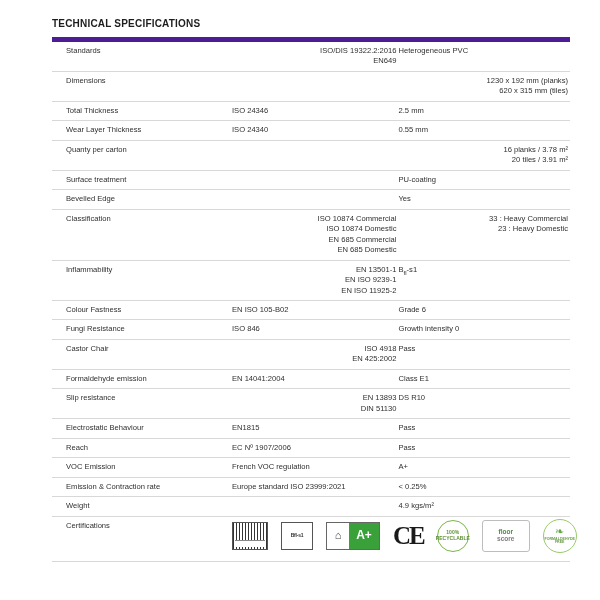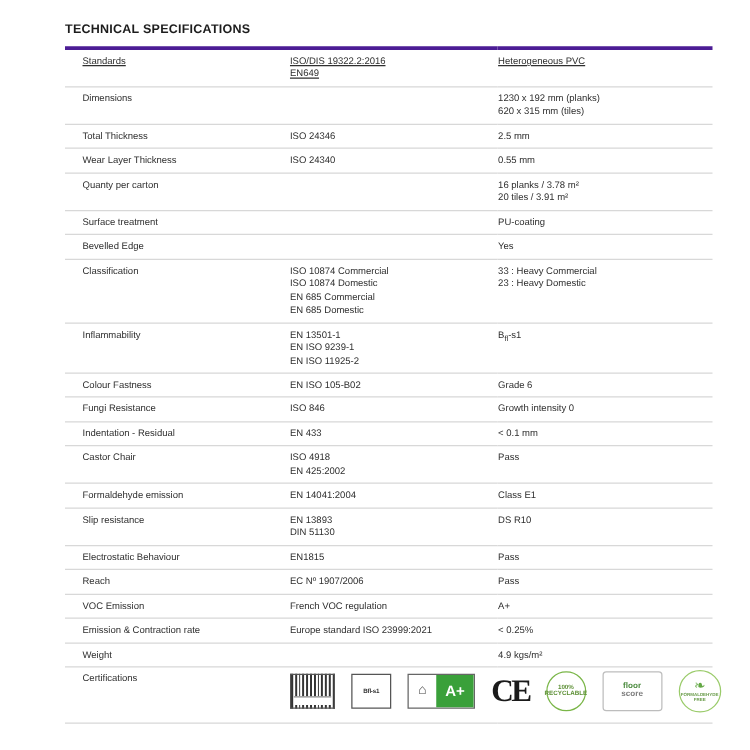--- a/index.html
+++ b/index.html
@@ -35,30 +35,29 @@
   }
   table.spec td {
     border-top: 1px solid #d8d8d8;
     padding: 4px 2px 4px 0;
     vertical-align: top;
     font-size: 7.6px;
     line-height: 1.38;
     color: #2f2f2f;
   }
   table.spec tr:first-child td {
-    border-top: 3px solid #4c1d95;
-    text-decoration: underline;
+    border-top: 5px solid #4c1d95;
   }
   table.spec tr:last-child td {
     border-bottom: 1px solid #d8d8d8;
   }
   .col-prop { width: 33%; padding-left: 14px !important; }
   .col-norm { width: 33%; }
   .col-val  { width: 34%; }
-  .cell-line { display: block; white-space: pre; }
+  .cell-line { display: block; white-space: pre; text-align: right; }
   .sub { font-size: 6px; vertical-align: sub; }
   .cert-row td {
     padding-top: 6px;
     padding-bottom: 2px;
   }
   .cert-strip {
     display: flex;
     align-items: center;
     gap: 13px;
     height: 42px;
@@ -232,25 +231,20 @@
           <td class="col-prop">Colour Fastness</td>
           <td class="col-norm">EN ISO 105-B02</td>
           <td class="col-val">Grade 6</td>
         </tr>
         <tr>
           <td class="col-prop">Fungi Resistance</td>
           <td class="col-norm">ISO 846</td>
           <td class="col-val">Growth intensity 0</td>
         </tr>
         <tr>
-          <td class="col-prop">Indentation - Residual</td>
-          <td class="col-norm">EN 433</td>
-          <td class="col-val">&lt; 0.1 mm</td>
-        </tr>
-        <tr>
           <td class="col-prop">Castor Chair</td>
           <td class="col-norm">
             <span class="cell-line">ISO 4918</span>
             <span class="cell-line">EN 425:2002</span>
           </td>
           <td class="col-val">Pass</td>
         </tr>
         <tr>
           <td class="col-prop">Formaldehyde emission</td>
           <td class="col-norm">EN 14041:2004</td>

